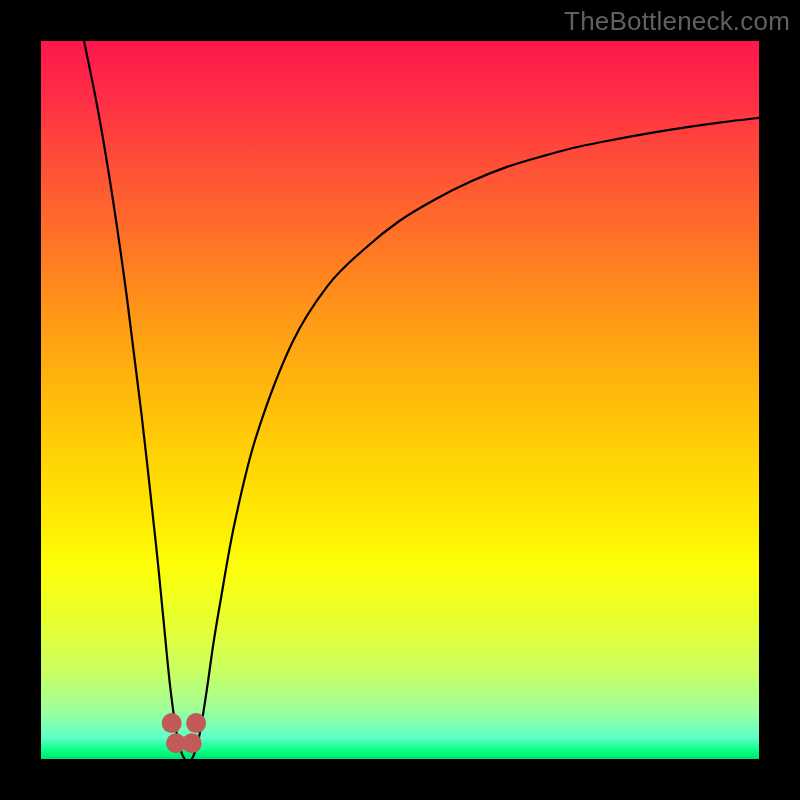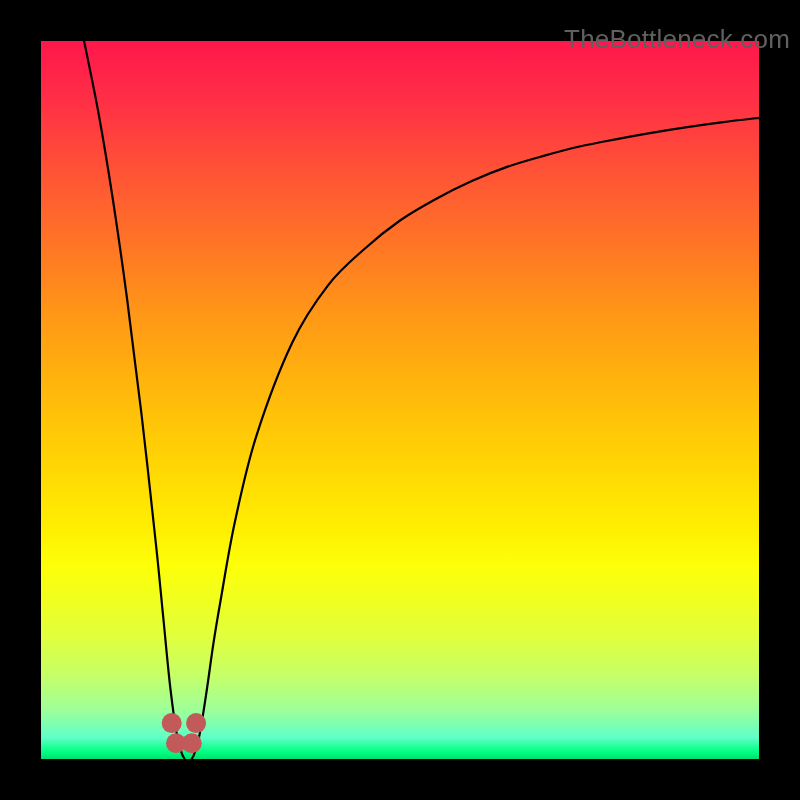--- a/index.html
+++ b/index.html
@@ -46,21 +46,20 @@
   }
   .watermark {
     position: absolute;
     top: 6px;
     right: 10px;
     color: #606060;
     font-size: 26px;
     font-weight: 400;
     letter-spacing: 0.2px;
     white-space: nowrap;
-    margin-top: 18px;
   }
   svg.curve-layer {
     position: absolute;
     left: 0;
     top: 0;
     width: 718px;
     height: 718px;
     overflow: visible;
   }
 </style>

